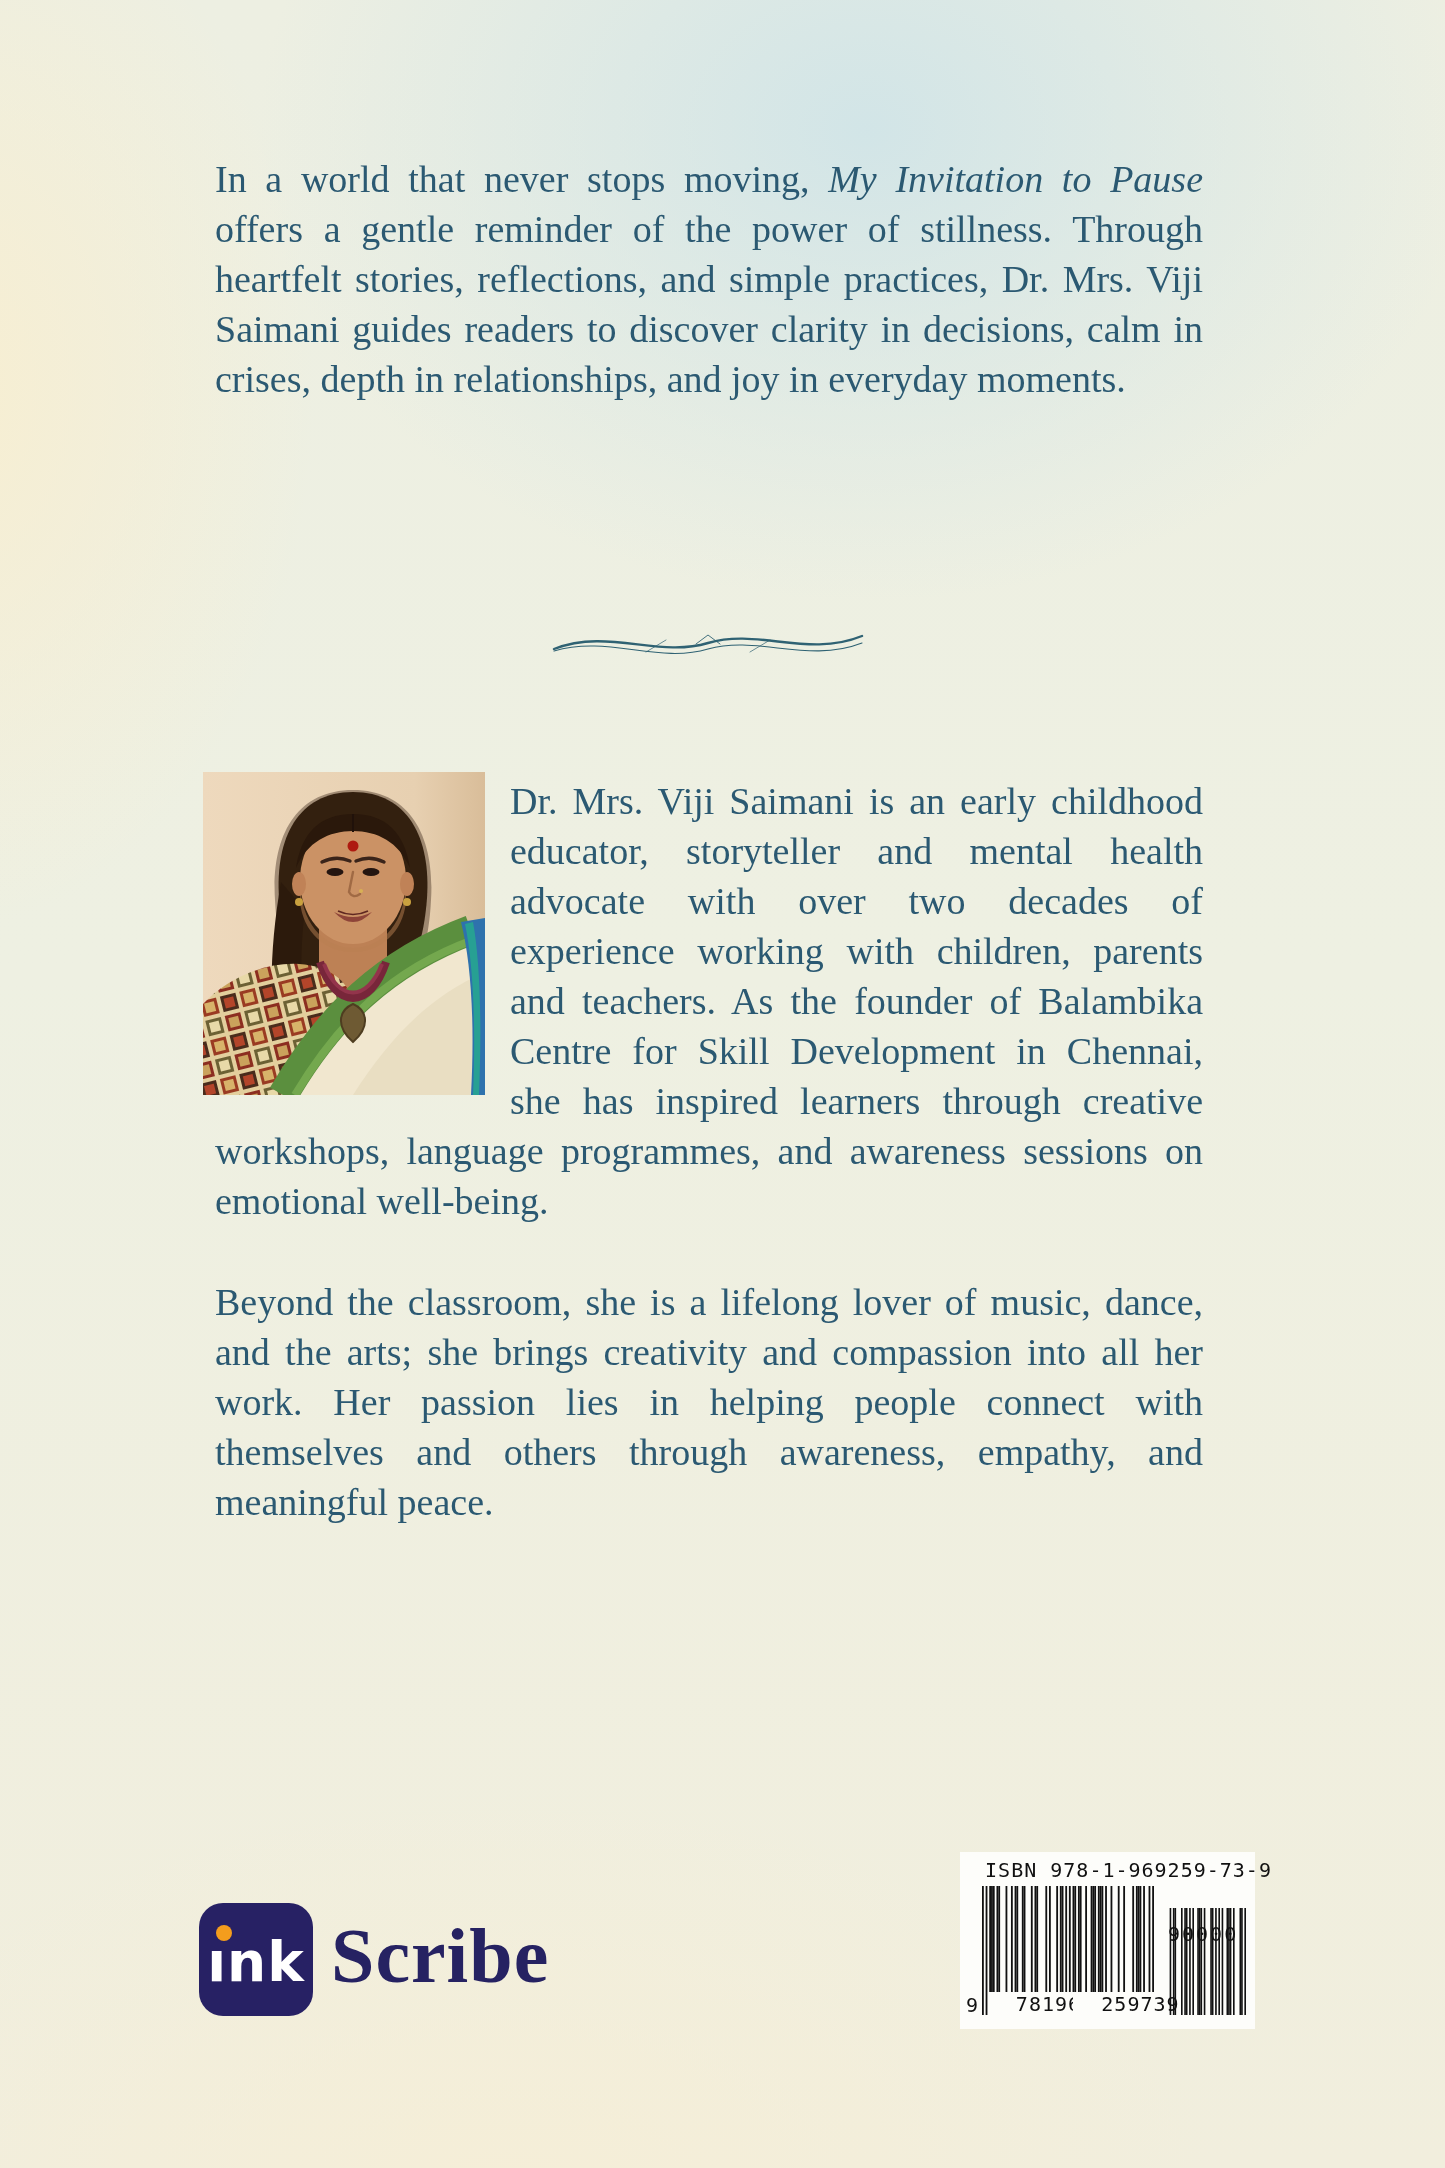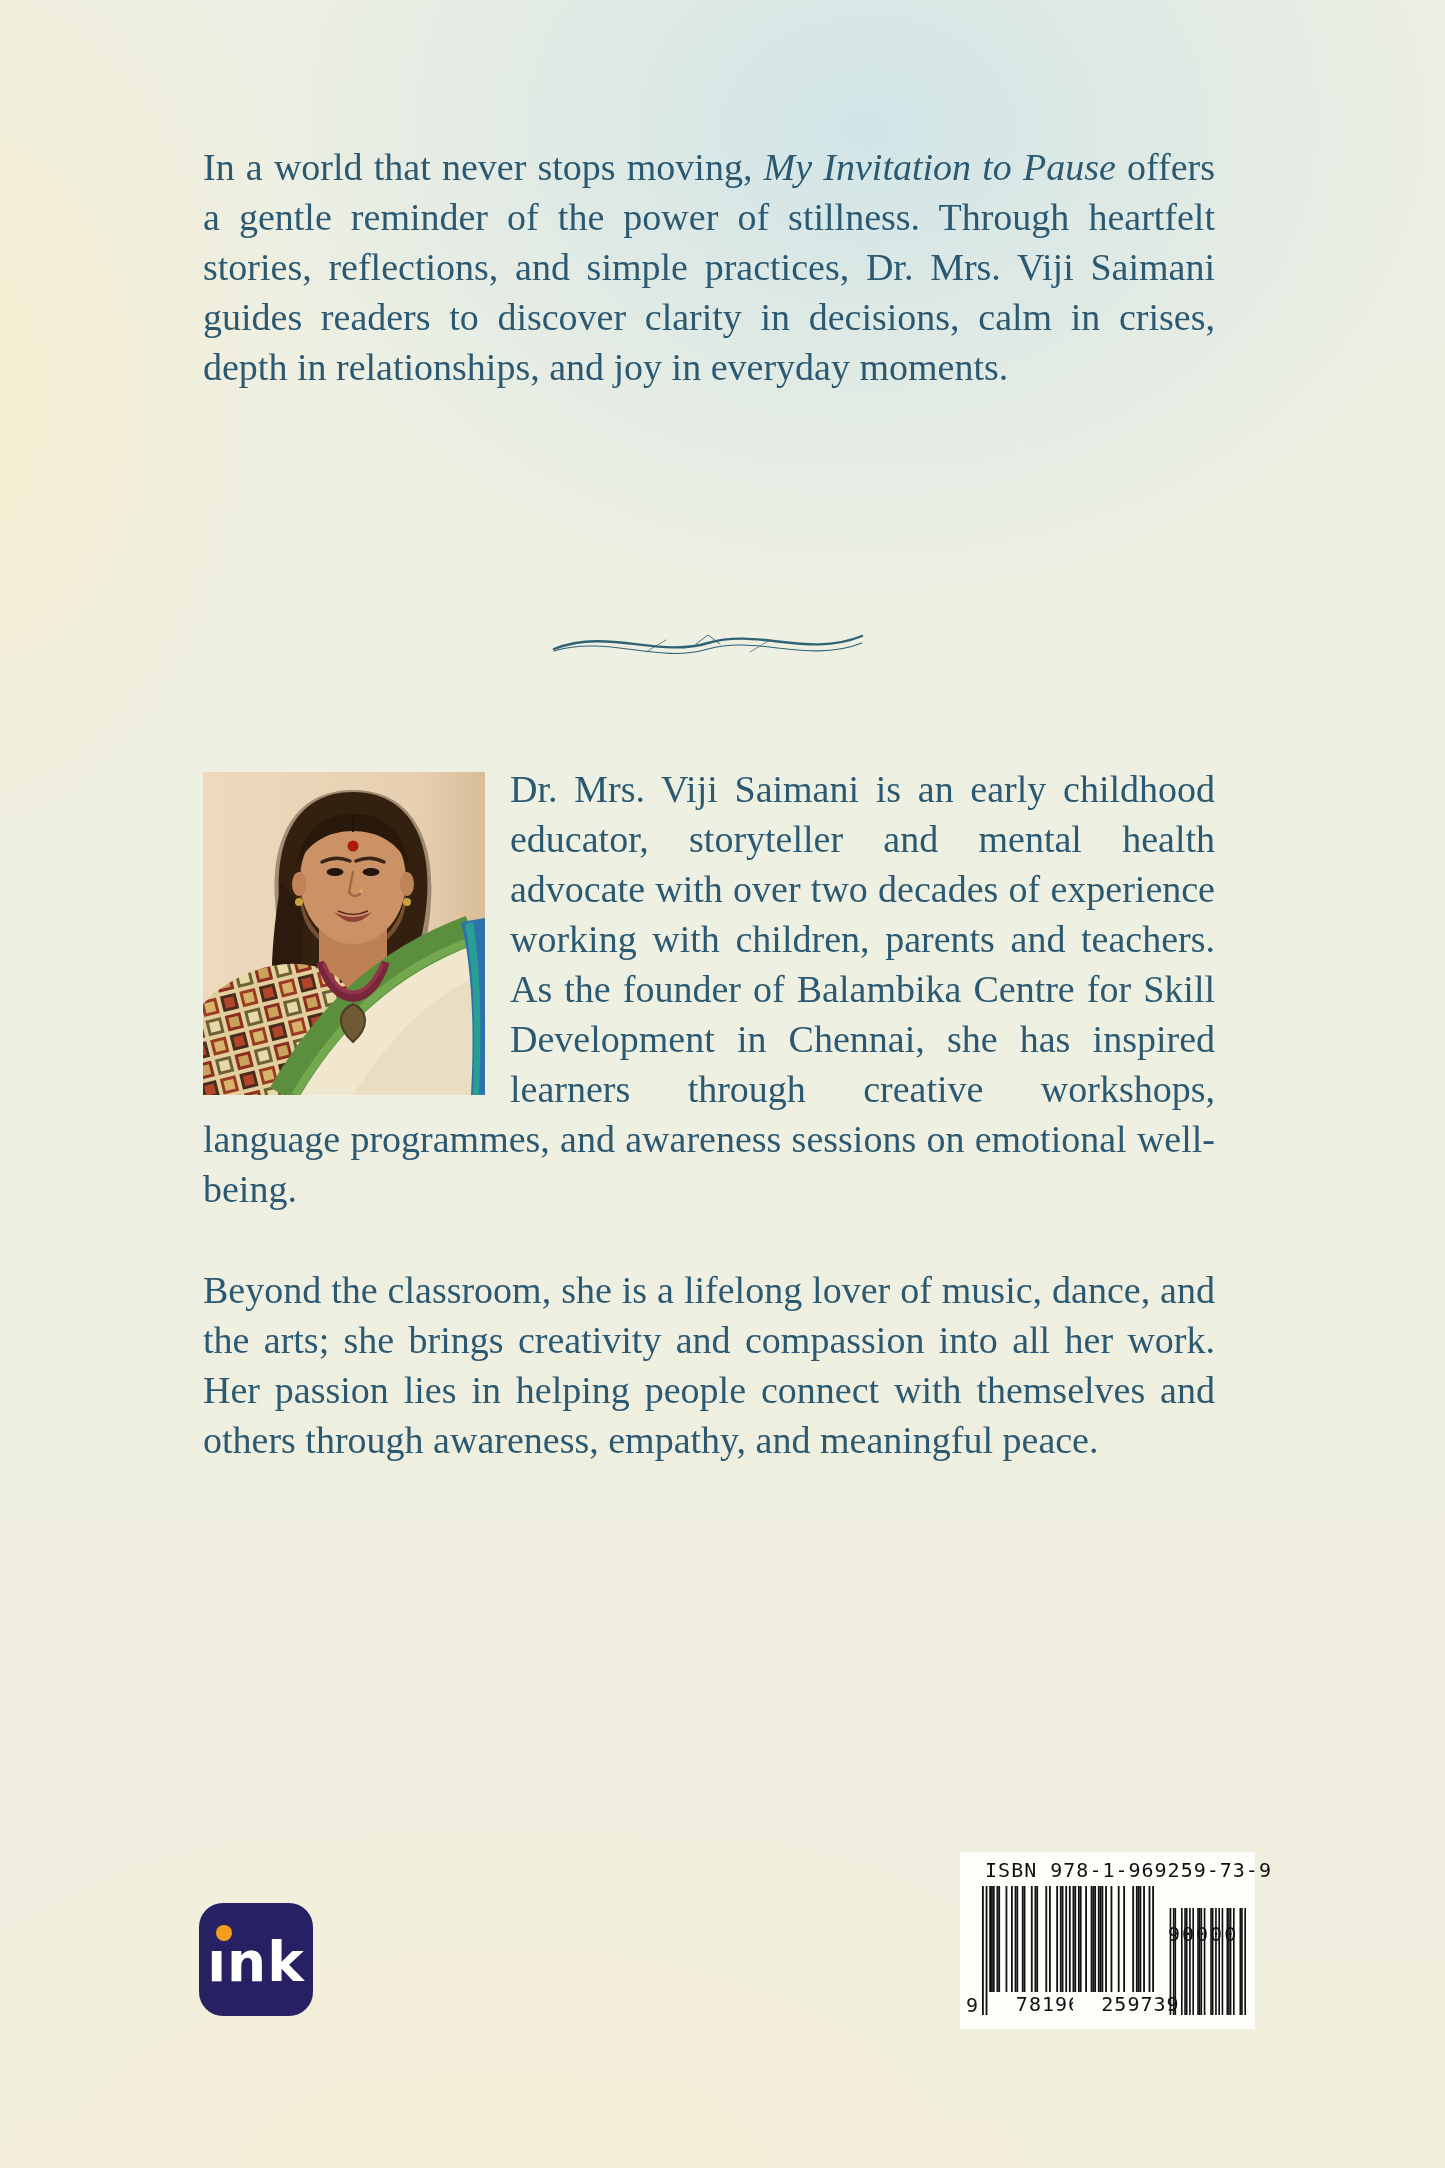--- a/index.html
+++ b/index.html
@@ -11,21 +11,21 @@
     background:
       radial-gradient(ellipse 980px 760px at 60% 6%, rgba(205,227,232,.85), rgba(205,227,232,0) 62%),
       radial-gradient(ellipse 620px 900px at -4% 18%, rgba(248,238,208,.95), rgba(248,238,208,0) 60%),
       radial-gradient(ellipse 1100px 640px at 35% 102%, rgba(246,238,214,.85), rgba(246,238,214,0) 65%),
       linear-gradient(180deg,#edefe2 0%,#eef0e2 45%,#f1eedd 100%);
     font-family:"Liberation Serif", serif;
     color:#2b5972;
   }
   .blk{position:absolute;left:203px;width:1012px;font-size:38px;line-height:50px;text-align:justify;}
   .blk em{font-style:italic;}
-  .blk p{margin:0;}
+  .blk p{margin:12px;}
   #synopsis-p1{top:142px;}
   #synopsis-p2{top:435px;}
   #bio-block{top:764px;}
   #beyond-para{top:1265px;}
   #with-para{top:1570px;}
 
   .flourish{position:absolute;left:550px;top:622px;width:316px;height:42px;}
   .flourish svg{width:100%;height:100%;display:block;}
 
   .author-photo{
@@ -164,20 +164,21 @@
   <div class="blk" id="beyond-para">
     <p>Beyond the classroom, she is a lifelong lover of music, dance, and the arts; she brings creativity and compassion into all her work. Her passion lies in helping people connect with themselves and others through awareness, empathy, and meaningful peace.</p>
   </div>
 
 
   <div class="publisher">
     <div class="ink-blob">
       <span class="ink-text">ınk</span>
       <span class="ink-dot"></span>
     </div>
+    <span class="scribe-text">Scribe</span>
   </div>
 
   <div class="barcode-box">
     <div class="isbn-row">ISBN 978-1-969259-73-9</div>
     <div class="bars-wrap">
       <svg id="mainBars" preserveAspectRatio="none" viewBox="0 0 95 100">
           <rect x="0" y="0" width="1" height="100"></rect>
           <rect x="2" y="0" width="1" height="100"></rect>
           <rect x="4" y="0" width="1" height="100"></rect>
           <rect x="5" y="0" width="1" height="100"></rect>

